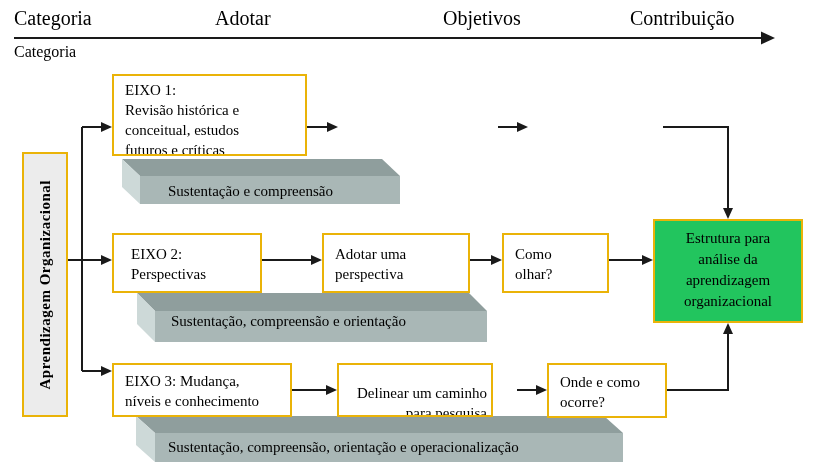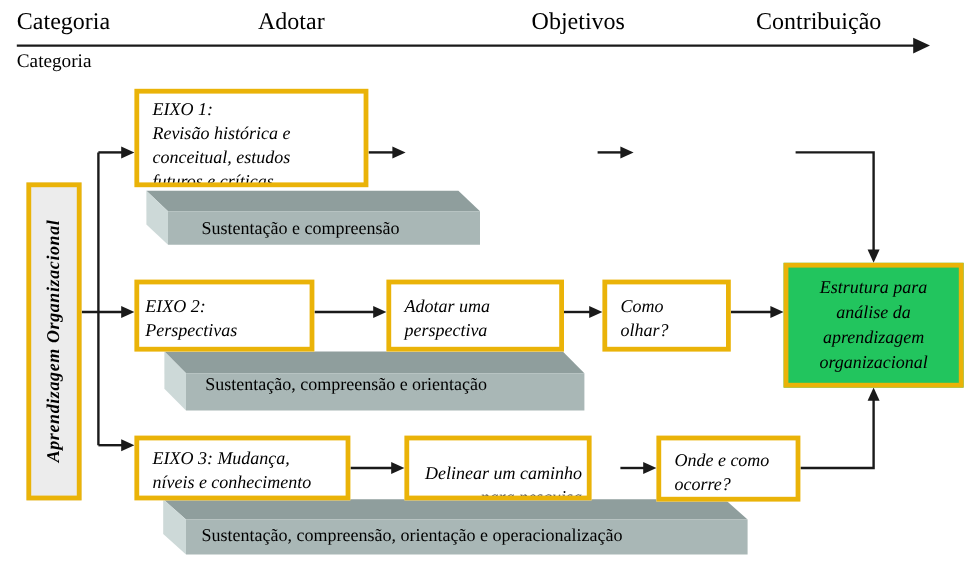--- a/index.html
+++ b/index.html
@@ -4,33 +4,33 @@
 <style>
   html,body{margin:0;padding:0;background:#fff;}
   .stage{position:relative;width:816px;height:476px;background:#ffffff;
          font-family:"Liberation Serif", serif;color:#000;overflow:hidden;}
   .stage svg{position:absolute;left:0;top:0;z-index:1;}
 
   .hdr{position:absolute;top:7px;font-size:20px;z-index:4;}
   .h0{left:14px;} .h1{left:215px;} .h2{left:443px;} .h3{left:630px;}
   .hres{position:absolute;left:14px;top:43px;font-size:16px;z-index:4;}
 
-  .box{position:absolute;box-sizing:border-box;border:4px solid #eab308;background:#ffffff;
-       font-size:15px;line-height:20px;white-space:pre-line;overflow:hidden;z-index:2;font-style:italic;}
+  .box{position:absolute;box-sizing:border-box;border:2px solid #eab308;background:#ffffff;
+       font-size:15px;line-height:20px;white-space:pre-line;overflow:hidden;z-index:2;}
 
   .cat{left:22px;top:152px;width:46px;height:265px;background:#ececec;
        display:flex;align-items:center;justify-content:center;}
   .cat span{writing-mode:vertical-rl;transform:rotate(180deg);
             font-weight:bold;font-size:15px;letter-spacing:.5px;}
 
   .eixo1{left:112px;top:74px;width:195px;height:82px;padding:4px 6px 0 11px;}
   .obj1 {left:338px;top:74px;width:160px;height:82px;padding:9px 4px 0 11px;}
   .q1   {left:528px;top:74px;width:135px;height:82px;padding:8px 4px 0 11px;}
 
-  .eixo2{left:112px;top:233px;width:150px;height:60px;padding:9px 6px 0 5px;}
+  .eixo2{left:112px;top:233px;width:150px;height:60px;padding:9px 6px 0 17px;}
   .obj2 {left:322px;top:233px;width:148px;height:60px;padding:9px 4px 0 11px;}
   .q2   {left:502px;top:233px;width:107px;height:60px;padding:9px 4px 0 11px;}
 
   .eixo3{left:112px;top:363px;width:180px;height:54px;padding:6px 6px 0 11px;}
   .obj3 {left:337px;top:363px;width:156px;height:54px;padding:18px 4px 0 11px;text-align:right;}
   .q3   {left:547px;top:363px;width:120px;height:55px;padding:7px 4px 0 11px;}
 
   .contrib{left:653px;top:219px;width:150px;height:104px;background:#22c55e;
            text-align:center;padding-top:7px;line-height:21px;}
 

